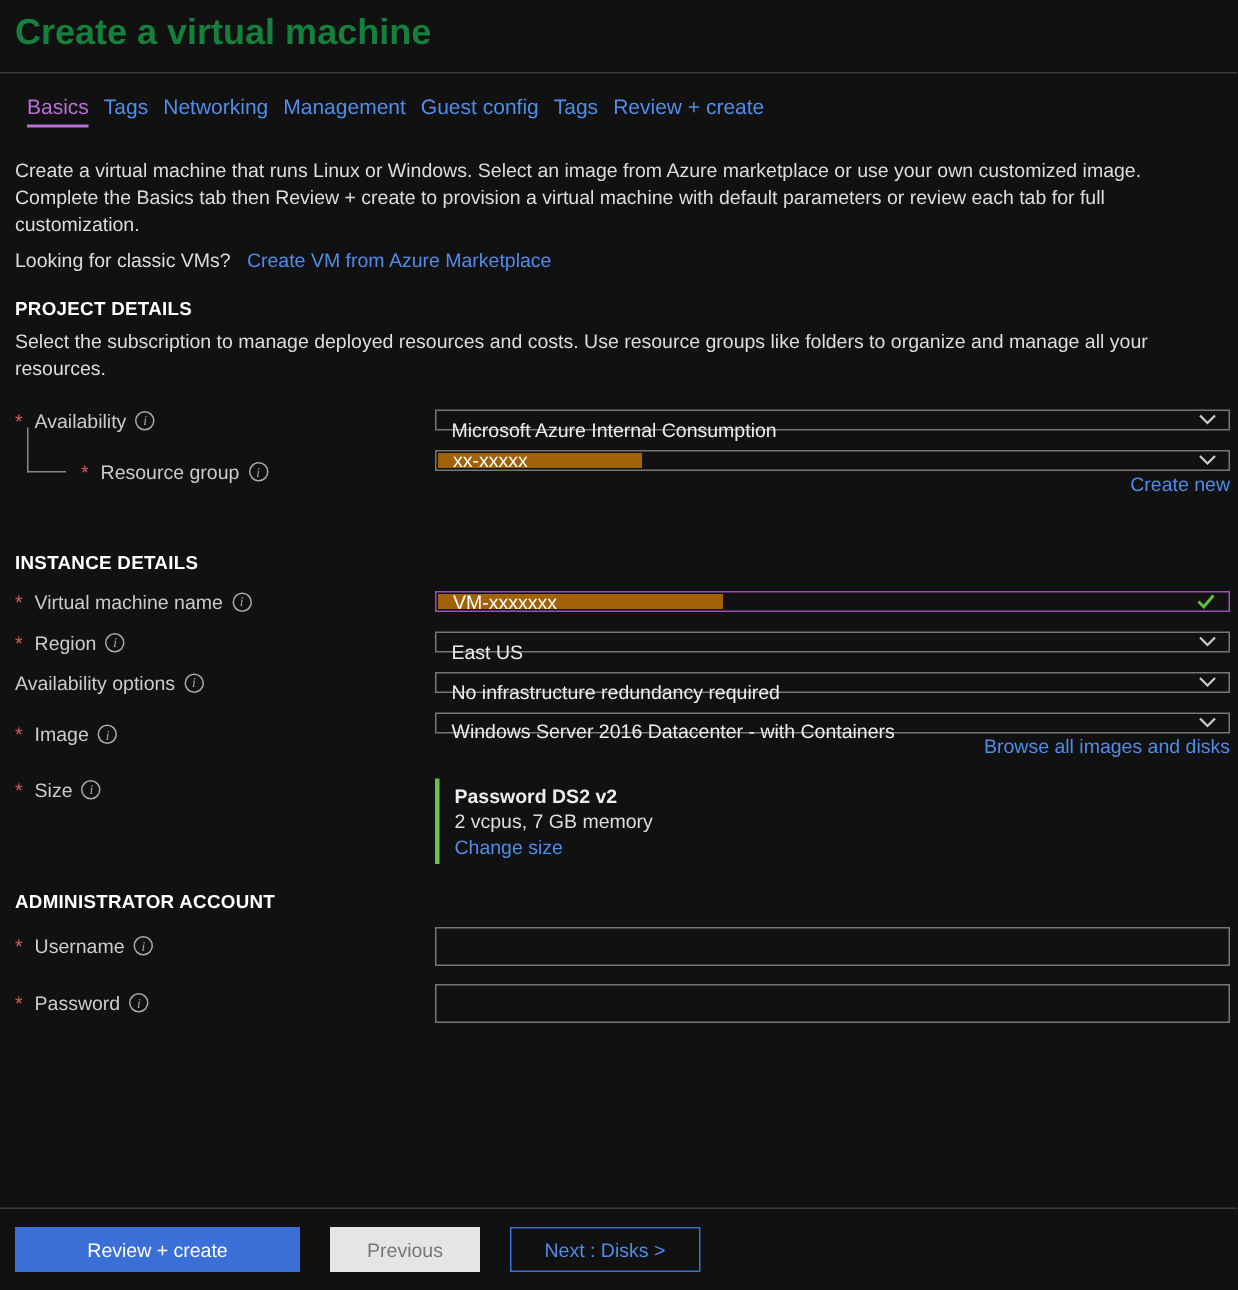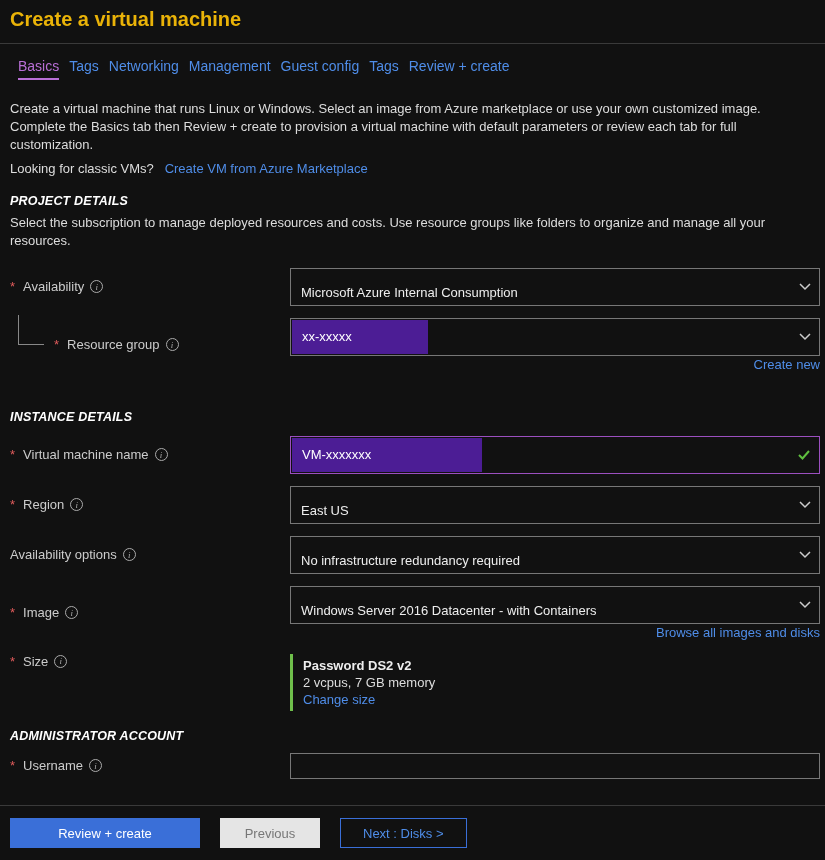--- a/index.html
+++ b/index.html
@@ -10,23 +10,23 @@
     font-size: 13px;
     width: 825px;
     height: 860px;
     overflow: hidden;
     position: relative;
   }
   .header {
     padding: 8px 10px 12px 10px;
   }
   .header h1 {
-    font-size: 20px;
+    font-size: 24px;
     font-weight: 600;
-    color: #eab308;
+    color: #15803d;
   }
   .hr-top {
     border: none;
     border-top: 1px solid #3a3a3a;
     margin: 0;
   }
   .content {
     padding: 0 10px;
     height: 740px;
     overflow: hidden;
@@ -60,21 +60,20 @@
   .link {
     color: #4f8de8;
     cursor: pointer;
   }
   .section-title {
     font-weight: 600;
     letter-spacing: 0.2px;
     font-size: 12.5px;
     color: #fff;
     margin: 14px 0 6px 0;
-    font-style: italic;
   }
   .section-desc {
     color: #ddd;
     line-height: 1.4;
     margin-bottom: 18px;
     max-width: 790px;
   }
   .form-row {
     display: flex;
     align-items: center;
@@ -116,21 +115,21 @@
     font-style: italic;
     font-family: serif;
   }
   .field-col {
     flex: 0 0 530px;
   }
   .select {
     position: relative;
     border: 1px solid #777;
     background: #111;
-    height: 38px;
+    height: 14px;
     display: flex;
     align-items: center;
     padding: 12px 28px 0 10px;
     color: #eee;
     cursor: pointer;
   }
   .select.valid { border-color: #9b4fbf; }
   .select .chev, .select .check {
     position: absolute;
     right: 8px;
@@ -138,21 +137,21 @@
     transform: translateY(-50%);
   }
   .chev svg { width: 12px; height: 12px; display:block; }
   .check svg { width: 14px; height: 14px; display:block; }
   .redacted {
     position: absolute;
     left: 1px;
     top: 1px;
     bottom: 1px;
     width: 136px;
-    background: #4c1d95;
+    background: #a16207;
     display: flex;
     align-items: center;
     padding-left: 10px;
     color: #fff;
   }
   .redacted-wide { width: 190px; }
   .sublink {
     margin-top: 1px;
     text-align: right;
   }

